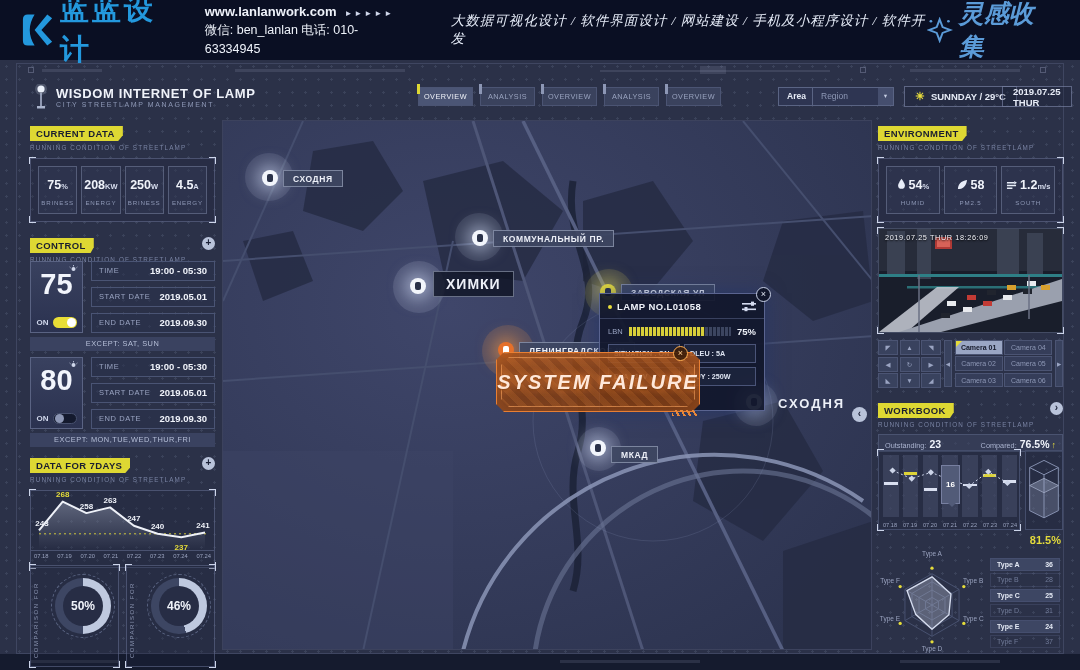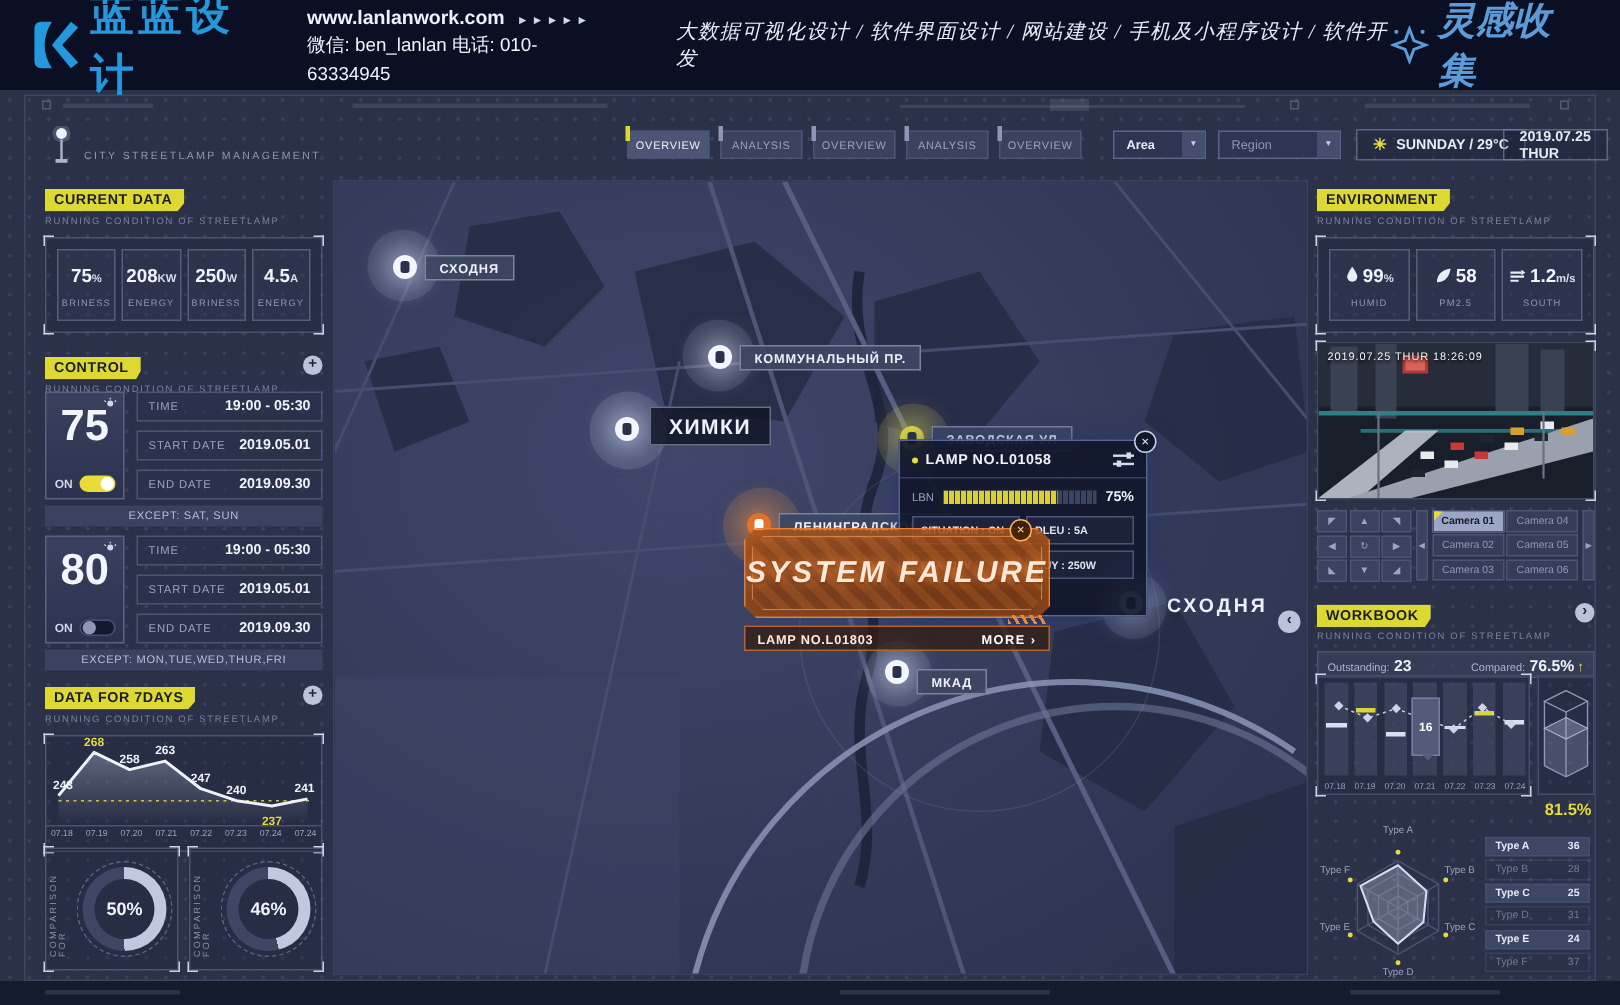--- a/index.html
+++ b/index.html
@@ -75,21 +75,21 @@
 .except{position:absolute;left:0;width:185px;height:14px;background:#3a4260;color:#b6bfd8;font-size:7.4px;letter-spacing:.5px;text-align:center;line-height:14px}
 
 .wchart{margin-top:7px;height:78px;background:rgba(30,36,58,.3)}
 #week-svg{display:block}
 .wk-label{fill:#eef1f8;font-size:8px;font-weight:700;text-anchor:middle}
 .wk-label.yl{fill:#e5dc3a}
 .wk-ref{stroke:#ddd43a;stroke-width:1;stroke-dasharray:2,3;opacity:.9}
 .wk-x{display:flex;justify-content:space-between;padding:2px 3px 0;border-top:1px solid rgba(110,120,155,.5)}
 .wk-x span{font-size:5.8px;color:#9aa3bf}
 
-.gaugebox{position:absolute;top:0;width:89px;height:82px;background:rgba(30,36,58,.3)}
+.gaugebox{position:absolute;top:0;width:89px;height:102px;background:rgba(30,36,58,.3)}
 .glabel{position:absolute;left:2px;top:8px;bottom:8px;writing-mode:vertical-rl;transform:rotate(180deg);font-size:6px;color:#8b95b2;letter-spacing:1.5px}
 .gauge{position:absolute;left:24px;top:12px;width:56px;height:56px}
 .gauge::before{content:"";position:absolute;inset:-4px;border:1px dashed #5a6482;border-radius:50%}
 .gauge-ring{position:absolute;inset:0;border-radius:50%}
 .gauge-hole{position:absolute;inset:8px;border-radius:50%;background:#272d45;display:flex;align-items:center;justify-content:center}
 .gauge-hole b{font-size:12px;color:#f0f3fa}
 
 #map{position:absolute;left:222px;top:60px;width:650px;height:530px;overflow:hidden;border:1px solid rgba(110,120,155,.25)}
 .pin{position:absolute;width:22px;height:22px;cursor:pointer}
 .pin .dot{position:absolute;inset:3px;border-radius:50%;background:#f2f5fb;box-shadow:0 0 16px 6px rgba(220,230,255,.5)}
@@ -208,20 +208,21 @@
     <div class="deco" style="left:900px;top:6px;width:100px;height:3px"></div>
   </div>
 
   <div id="title-row">
     <svg class="lamp-ic" width="18" height="26" viewBox="0 0 18 26">
       <circle cx="9" cy="5" r="3.6" fill="#eef2fa"></circle>
         <circle cx="9" cy="5" r="6" fill="rgba(230,240,255,.18)"></circle>
       <rect x="8.2" y="9" width="1.6" height="13" fill="#aab4cc"></rect>
         <rect x="5" y="22" width="8" height="2.5" fill="#aab4cc"></rect>
     </svg>
+    <div class="t-main">WISDOM INTERNET OF LAMP</div>
     <div class="t-sub">CITY STREETLAMP MANAGEMENT</div>
     <div class="tabs">
       <div class="tab active">
           <i></i>
           <span>OVERVIEW</span>
         </div>
       <div class="tab">
           <i></i>
           <span>ANALYSIS</span>
         </div>
@@ -231,21 +232,21 @@
         </div>
       <div class="tab">
           <i></i>
           <span>ANALYSIS</span>
         </div>
       <div class="tab">
           <i></i>
           <span>OVERVIEW</span>
         </div>
     </div>
-    <div class="select" style="left:712px;width:62px">
+    <div class="select" style="left:748px;width:62px">
       <span class="sel-label">Area</span>
         <span class="sel-arrow">▼</span>
     </div>
     <div class="select dim" style="left:782px;width:82px">
       <span class="sel-label">Region</span>
         <span class="sel-arrow">▼</span>
     </div>
     <div class="infobox" style="left:874px">
       <span class="sun">☀</span>
       <span>SUNNDAY / 29°C</span>
@@ -528,40 +529,36 @@
       </div>
     </div>
 
     
     <div id="alert">
       <div class="al-frame">
         <span class="al-title">SYSTEM FAILURE</span>
       </div>
       <div class="al-close">×</div>
       <div class="al-hatch"></div>
-      <div class="al-row">
-        <span class="lamp">LAMP NO.L01803</span>
-        <span class="more"><span>MORE</span> <span>›</span></span>
-      </div>
     </div>
     <div class="map-edge-btn" style="right:4px;top:286px">‹</div>
   </div>
 
   <div class="panel" style="left:878px;top:63px">
     <span class="badge">ENVIRONMENT</span>
     <div class="psub">RUNNING CONDITION OF STREETLAMP</div>
     <div class="statbox cor">
       <i class="tl"></i>
         <i class="tr"></i>
         <i class="bl"></i>
         <i class="br"></i>
       <div class="scell">
         <div><svg class="ic" width="9" height="12" viewBox="0 0 12 14">
               <path d="M6 0 C6 0 1.5 6 1.5 9 a4.5 4.5 0 0 0 9 0 C10.5 6 6 0 6 0 Z" fill="#e8edf8"></path>
-            </svg><span class="v">99</span><span class="u">%</span></div>
+            </svg><span class="v">54</span><span class="u">%</span></div>
         <div class="l">HUMID</div>
       </div>
       <div class="scell">
         <div><svg class="ic" width="11" height="11" viewBox="0 0 12 12">
               <path d="M11 1 C4 2 1 6 1 11 C6 11 10 8 11 1 Z" fill="#e8edf8"></path>
             </svg><span class="v">58</span><span class="u"></span></div>
         <div class="l">PM2.5</div>
       </div>
       <div class="scell">
         <div><svg class="ic" width="11" height="10" viewBox="0 0 12 11">

